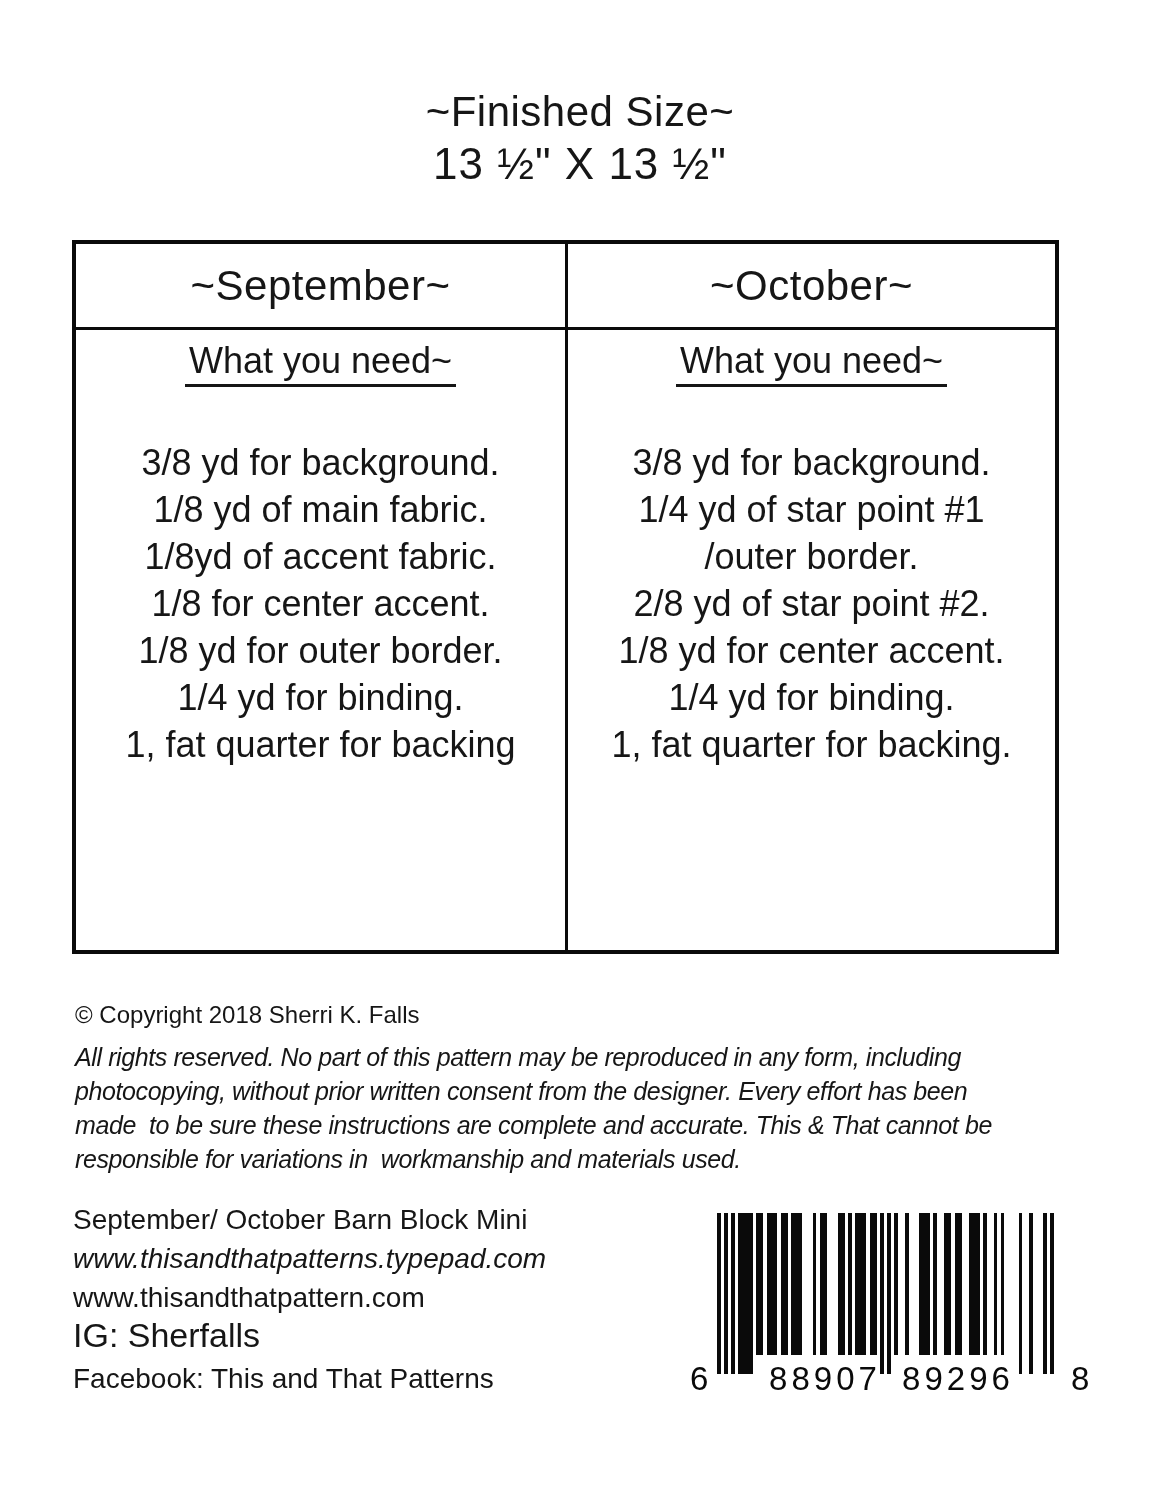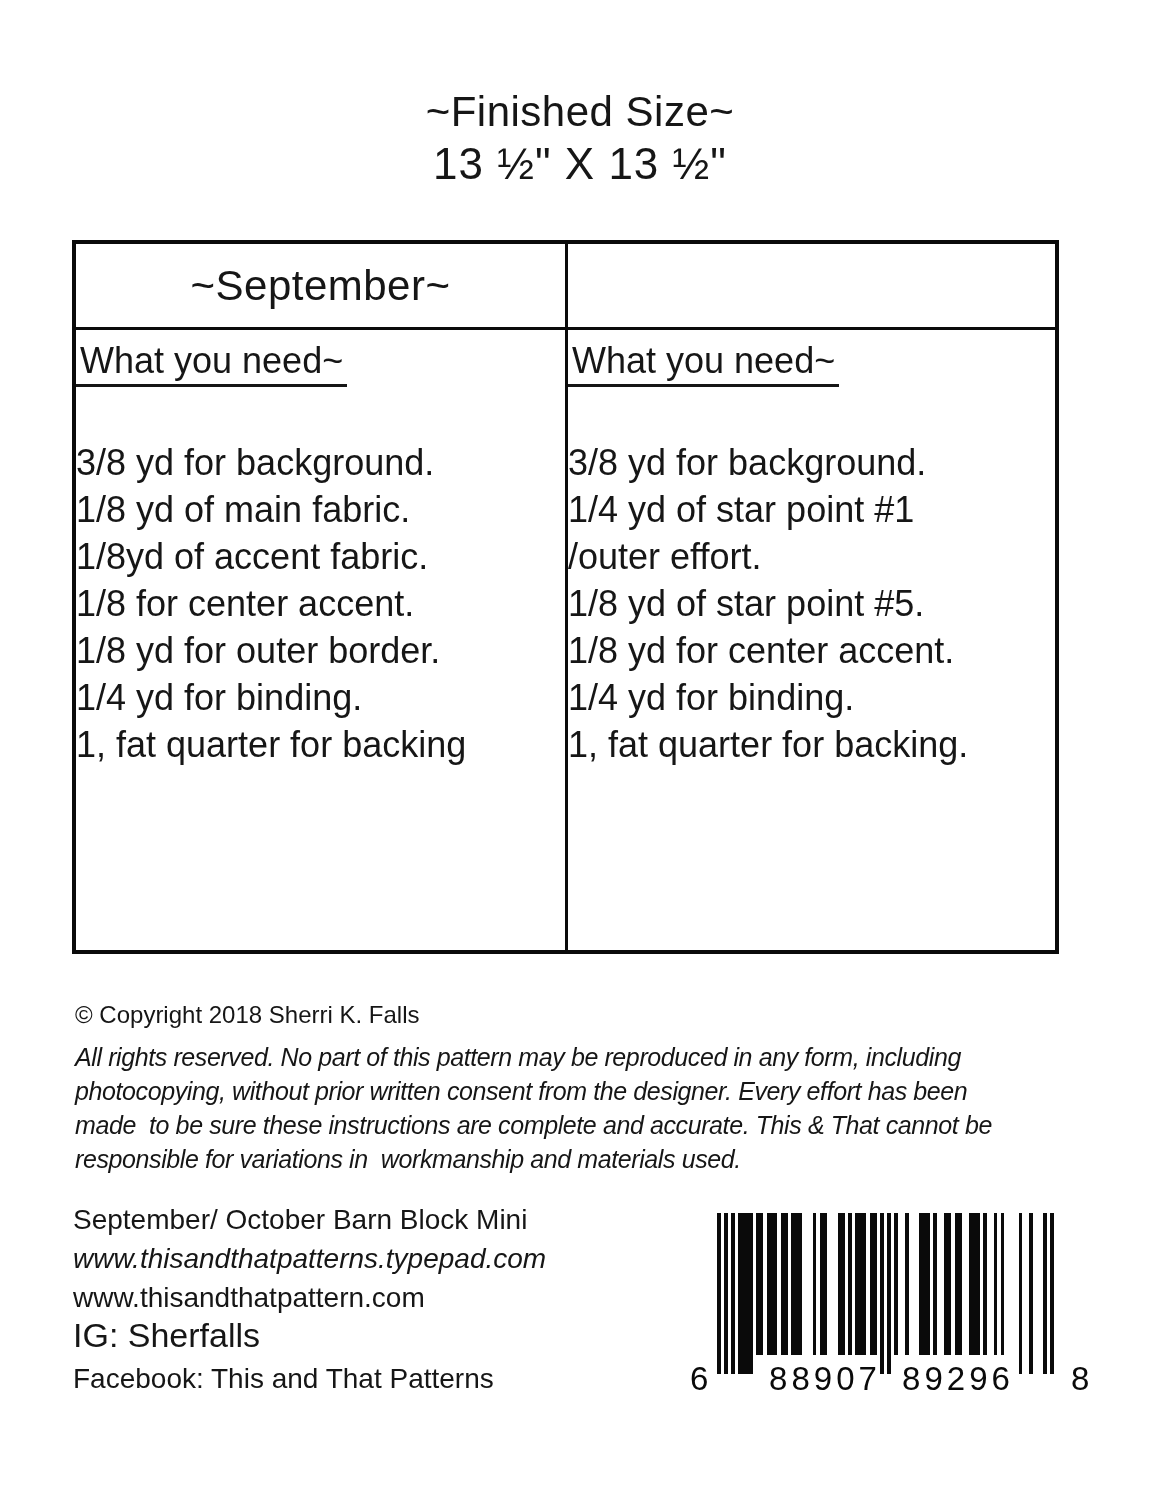--- a/index.html
+++ b/index.html
@@ -25,21 +25,21 @@
   }
   .header-row{
     display:grid;grid-template-columns:492px 1fr;
     height:83px;flex:0 0 83px;
     border-bottom:3px solid #0a0a0a;
   }
   .body-row{
     display:grid;grid-template-columns:492px 1fr;
     flex:1 1 auto;
   }
-  .cell{box-sizing:border-box;text-align:left;}
+  .cell{box-sizing:border-box;text-align:center;}
   .cell.left{border-right:3px solid #0a0a0a;}
   .month-header{
     display:flex;align-items:center;justify-content:center;
     font-size:42px;letter-spacing:0.5px;
   }
   .col-body{padding-top:10px;}
   .need-heading{
     display:inline-block;
     font-size:36px;line-height:42px;
     border-bottom:3px solid #161616;
@@ -80,20 +80,21 @@
 <div class="page">
 
   <div class="title-block">
     <div class="title-line1">~Finished Size~</div>
     <div class="title-line2">13 ½" X 13 ½"</div>
   </div>
 
   <div class="needs-table">
     <div class="header-row">
       <div class="cell left month-header">~September~</div>
+      <div class="cell month-header">~October~</div>
     </div>
     <div class="body-row">
 
       <div class="cell left col-body">
         <span class="need-heading">What you need~</span>
         <div class="items">
           <div class="item">3/8 yd for background.</div>
           <div class="item">1/8 yd of main fabric.</div>
           <div class="item">1/8yd of accent fabric.</div>
           <div class="item">1/8 for center accent.</div>
@@ -101,22 +102,22 @@
           <div class="item">1/4 yd for binding.</div>
           <div class="item">1, fat quarter for backing</div>
         </div>
       </div>
 
       <div class="cell col-body">
         <span class="need-heading">What you need~</span>
         <div class="items">
           <div class="item">3/8 yd for background.</div>
           <div class="item">1/4 yd of star point #1</div>
-          <div class="item">/outer effort.</div>
-          <div class="item">1/8 yd of star point #5.</div>
+          <div class="item">/outer border.</div>
+          <div class="item">2/8 yd of star point #2.</div>
           <div class="item">1/8 yd for center accent.</div>
           <div class="item">1/4 yd for binding.</div>
           <div class="item">1, fat quarter for backing.</div>
         </div>
       </div>
 
     </div>
   </div>
 
   <div class="copyright-line">© Copyright 2018 Sherri K. Falls</div>

